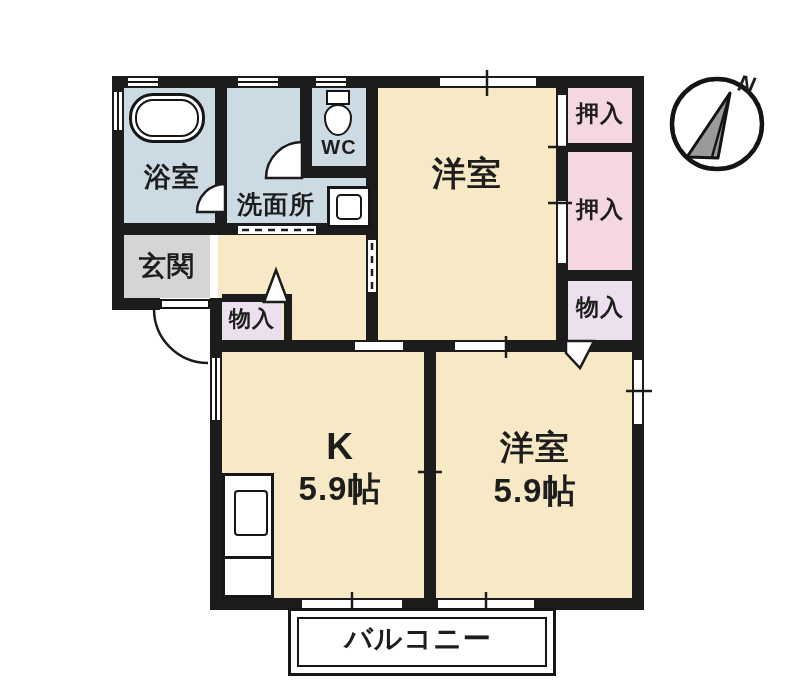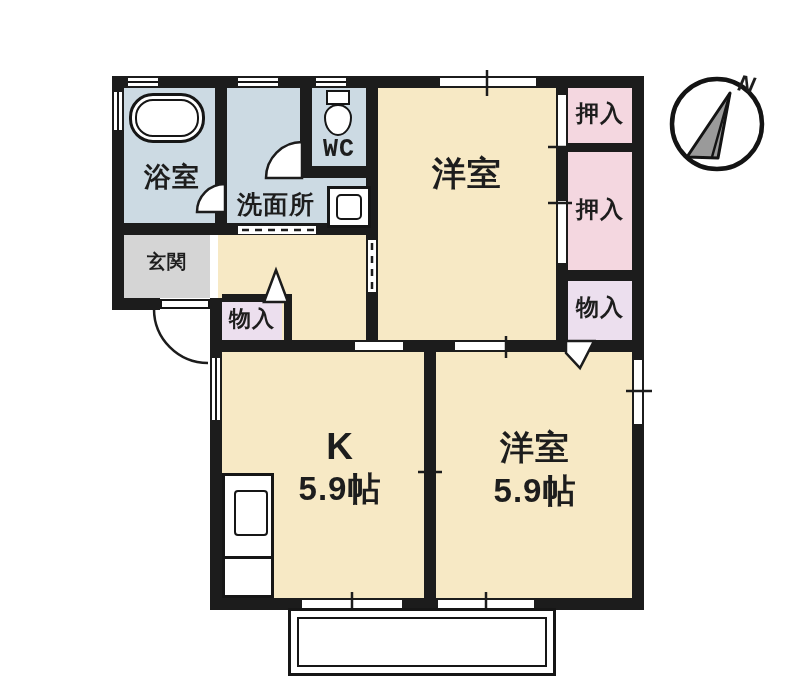--- a/index.html
+++ b/index.html
@@ -117,25 +117,26 @@
     <svg width="100" height="100" viewBox="0 0 100 100">
       <circle cx="49" cy="51" r="45" fill="#ffffff" stroke="#141414" stroke-width="4.5"></circle>
       <polygon points="19,84 62,20 50,85" fill="#9a9a9a" stroke="#141414" stroke-width="3" stroke-linejoin="round"></polygon>
       <line x1="62" y1="20" x2="44" y2="84" stroke="#141414" stroke-width="2.5"></line>
     </svg>
   </div>
   <div class="lbl" style="left:732px;top:72px;width:30px;font-size:23px;font-style:italic;transform:rotate(12deg);">N</div>
 
   <div class="lbl" style="left:126px;top:163px;width:92px;font-size:27px;">浴室</div>
   <div class="lbl" style="left:222px;top:191px;width:108px;font-size:25px;">洗面所</div>
-  <div class="lbl" style="left:314px;top:137px;width:50px;font-size:25px;font-family:Liberation Mono, monospace;">WC</div>
-  <div class="lbl" style="left:126px;top:252px;width:82px;font-size:19px;">玄関</div>
+  <div class="lbl" style="left:314px;top:137px;width:50px;font-size:20px;">WC</div>
+  <div class="lbl" style="left:126px;top:252px;width:82px;font-size:27px;">玄関</div>
   <div class="lbl" style="left:222px;top:307px;width:60px;font-size:22px;">物入</div>
   <div class="lbl" style="left:407px;top:156px;width:120px;font-size:34px;">洋室</div>
   <div class="lbl" style="left:570px;top:101px;width:60px;font-size:23px;">押入</div>
   <div class="lbl" style="left:570px;top:197px;width:60px;font-size:23px;">押入</div>
   <div class="lbl" style="left:570px;top:295px;width:60px;font-size:23px;">物入</div>
   <div class="lbl" style="left:300px;top:428px;width:80px;font-size:37px;">K</div>
   <div class="lbl" style="left:279px;top:472px;width:122px;font-size:33px;">5.9帖</div>
   <div class="lbl" style="left:475px;top:430px;width:120px;font-size:34px;">洋室</div>
   <div class="lbl" style="left:470px;top:474px;width:130px;font-size:33px;">5.9帖</div>
+  <div class="lbl" style="left:318px;top:624px;width:200px;font-size:28px;">バルコニー</div>
 
 </div>
 
 </body></html>

